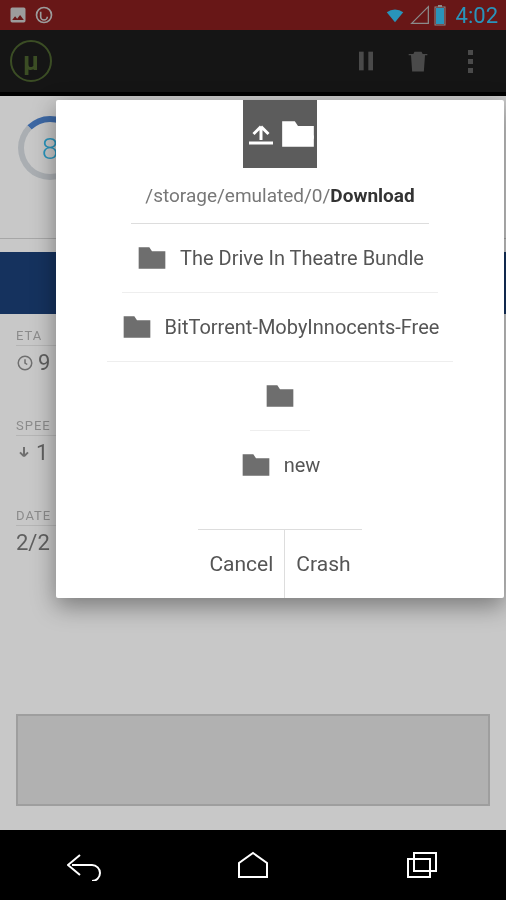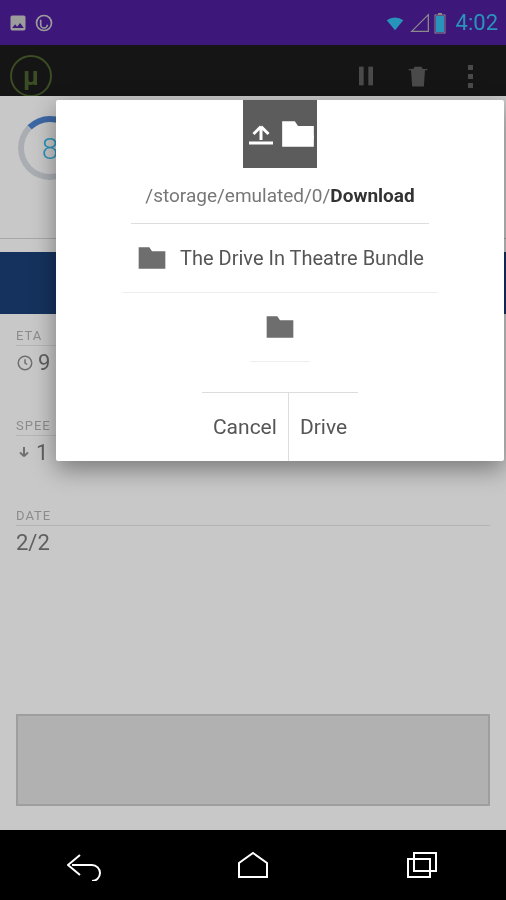--- a/index.html
+++ b/index.html
@@ -1,20 +1,20 @@
 <!DOCTYPE html>
 <html><head>
   <meta charset="utf-8">
   <style>
     * { margin: 0; padding: 0; box-sizing: border-box; }
     html, body { width: 506px; height: 900px; overflow: hidden; font-family: Roboto, Arial, sans-serif; }
     body { background: #000; position: relative; }
 
     
-    .statusbar { height: 45px; background: #4c1d95; display: flex; align-items: center; padding: 0 8px; color: #fff; }
+    .statusbar { height: 30px; background: #7f1d1d; display: flex; align-items: center; padding: 0 8px; color: #fff; }
     .statusbar .left { display: flex; gap: 6px; align-items: center; }
     .statusbar .right { margin-left: auto; display: flex; gap: 4px; align-items: center; }
     .statusbar .clock { color: #33b5e5; font-size: 22px; margin-left: 6px; }
 
     
     .actionbar { height: 62px; background: #1a1a1a; display: flex; align-items: center; padding: 0 10px; }
     .actionbar .logo { width: 42px; height: 42px; border: 2px solid #76a240; border-radius: 50%; display: flex; align-items: center; justify-content: center; color: #76a240; font-size: 26px; font-weight: bold; opacity: .5; }
     .actionbar .spacer { flex: 1; }
     .actionbar .act { width: 52px; height: 62px; display: flex; align-items: center; justify-content: center; opacity: .45; }
     .dots { display: flex; flex-direction: column; gap: 4px; }
@@ -164,26 +164,38 @@
   <div class="folder-item">
     <svg width="32" height="32" viewBox="0 0 24 24" fill="#6e6e6e">
         <path d="M10 4H2v16h20V7H12l-2-3z"></path>
       </svg>
     <span class="name">The Drive In Theatre Bundle</span>
   </div>
   <div class="folder-item">
     <svg width="32" height="32" viewBox="0 0 24 24" fill="#6e6e6e">
         <path d="M10 4H2v16h20V7H12l-2-3z"></path>
       </svg>
+    <span class="name">BitTorrent-MobyInnocents-Free</span>
+  </div>
+  <div class="folder-item">
+    <svg width="32" height="32" viewBox="0 0 24 24" fill="#6e6e6e">
+        <path d="M10 4H2v16h20V7H12l-2-3z"></path>
+      </svg>
+  </div>
+  <div class="folder-item" style="border-bottom:none;">
+    <svg width="32" height="32" viewBox="0 0 24 24" fill="#6e6e6e">
+        <path d="M10 4H2v16h20V7H12l-2-3z"></path>
+      </svg>
+    <span class="name">new</span>
   </div>
   <div class="folder-gap"></div>
 
   <div class="dlg-actions">
     <div class="dbtn">Cancel</div>
-    <div class="dbtn">Drive</div>
+    <div class="dbtn">Crash</div>
   </div>
 </div>
 
 <div class="navbar">
   <div class="navbtn">
     <svg width="40" height="32" viewBox="0 0 40 32" fill="none" stroke="#fff" stroke-width="2">
         <path d="M16 6L4 16l12 10m-8-10h20a8 8 0 0 1 0 16" stroke-linejoin="round"></path>
       </svg>
   </div>
   <div class="navbtn">

